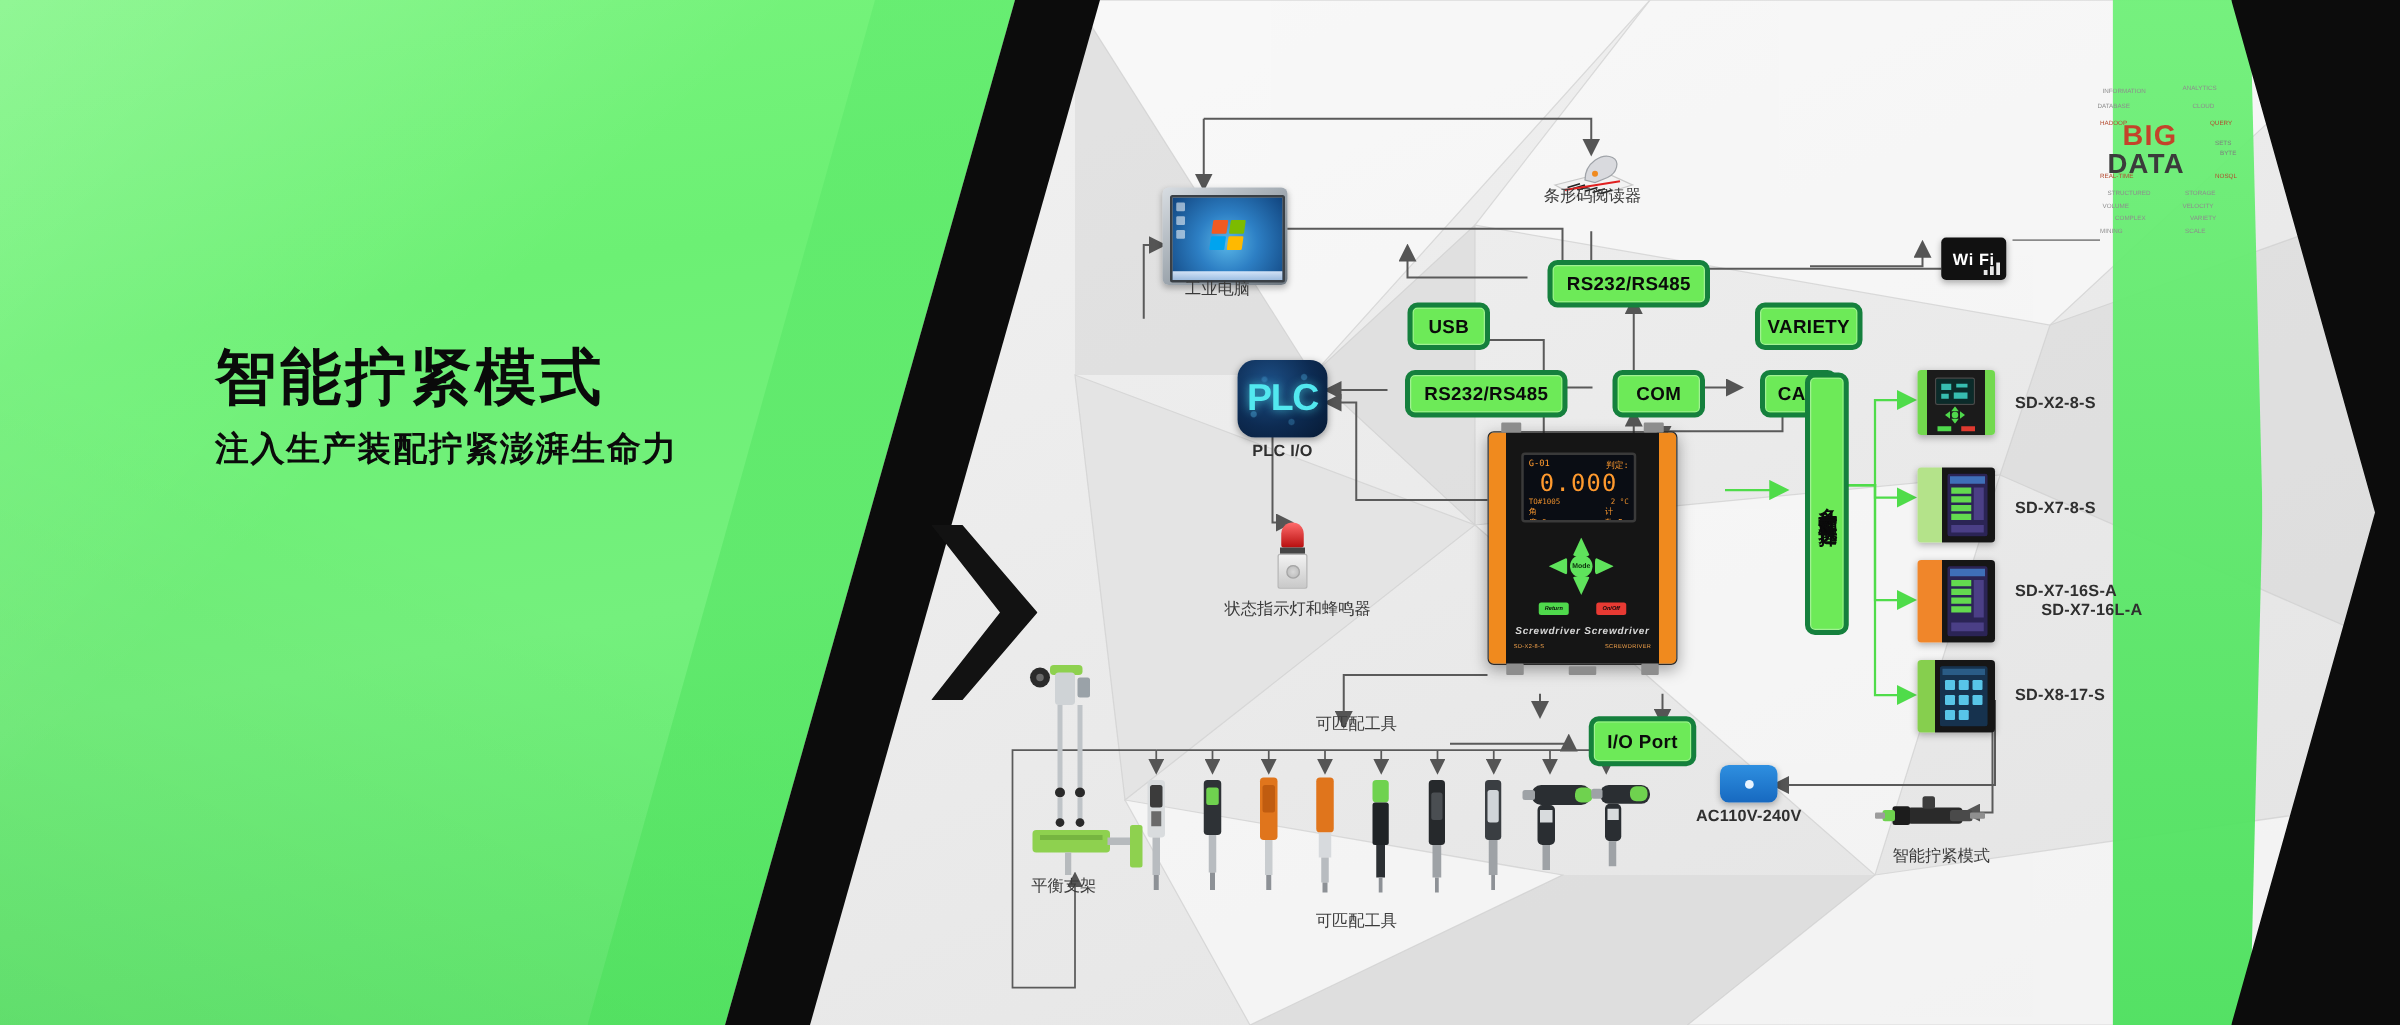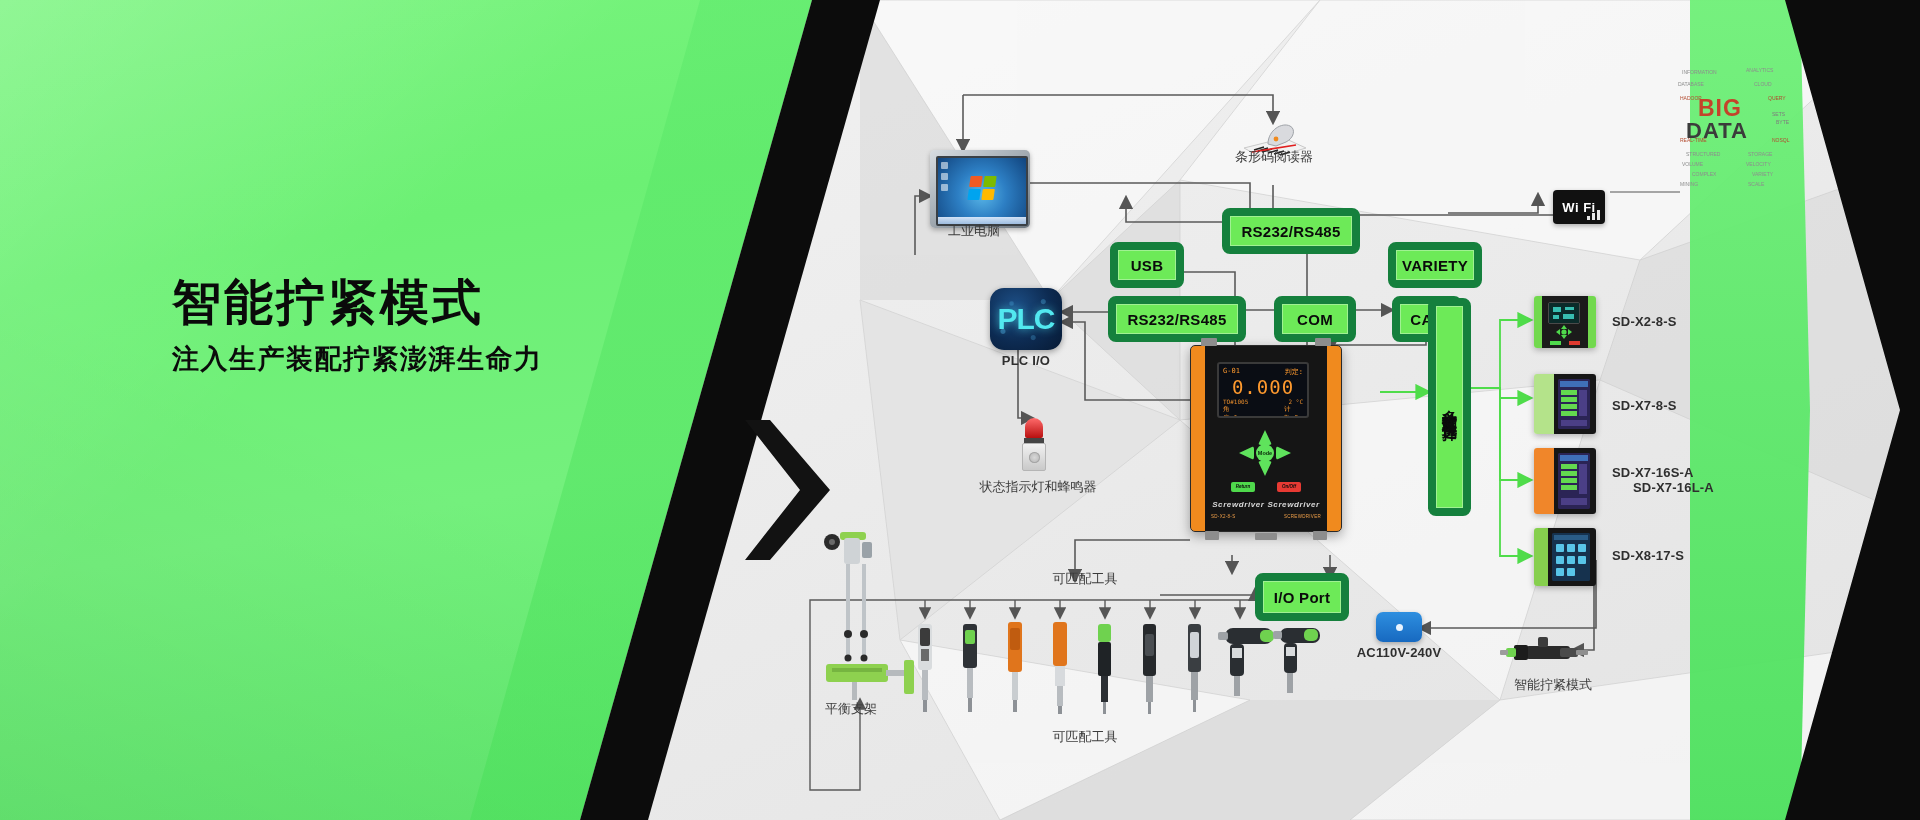--- a/index.html
+++ b/index.html
@@ -57,24 +57,25 @@
   .headline{position:absolute;left:172px;top:276px;width:620px;}
   .headline h1{
     margin:0;font-size:49px;line-height:1.08;font-weight:700;color:#0a0a0a;
     letter-spacing:3px;
   }
   .headline h2{
     margin:14px 0 0 0;font-size:27px;line-height:1.2;font-weight:700;color:#0b0b0b;
     letter-spacing:1.5px;
   }
   .gbox{
-    position:absolute;background:#6dea58;border:8px solid #15803d;border-radius:8px;
+    position:absolute;background:#6dea58;border:4px solid #15803d;border-radius:8px;
     color:#0b0b0b;font-weight:700;display:flex;align-items:center;justify-content:center;
     font-size:15px;letter-spacing:.3px;white-space:nowrap;
     box-shadow:0 0 0 1px rgba(255,255,255,.35) inset;
+    margin-left:16px;
   }
   .gbox.vertical{
     writing-mode:vertical-rl;text-orientation:upright;letter-spacing:2px;font-size:15px;
     line-height:1.05;padding:6px 0;
   }
   .cap{
     position:absolute;color:#3b3b3b;font-size:13px;white-space:nowrap;text-align:center;
     font-weight:400;
   }
   .cap.en{font-size:13px;letter-spacing:.2px;color:#2f2f2f;font-weight:600;}

